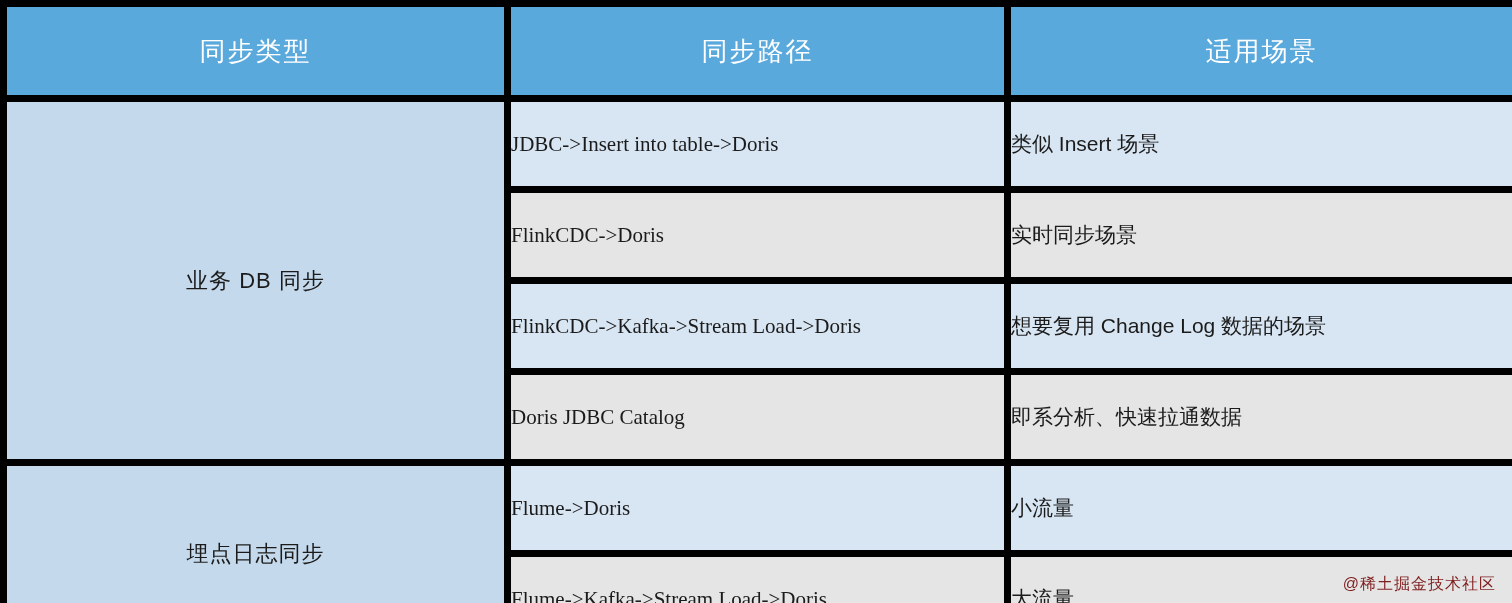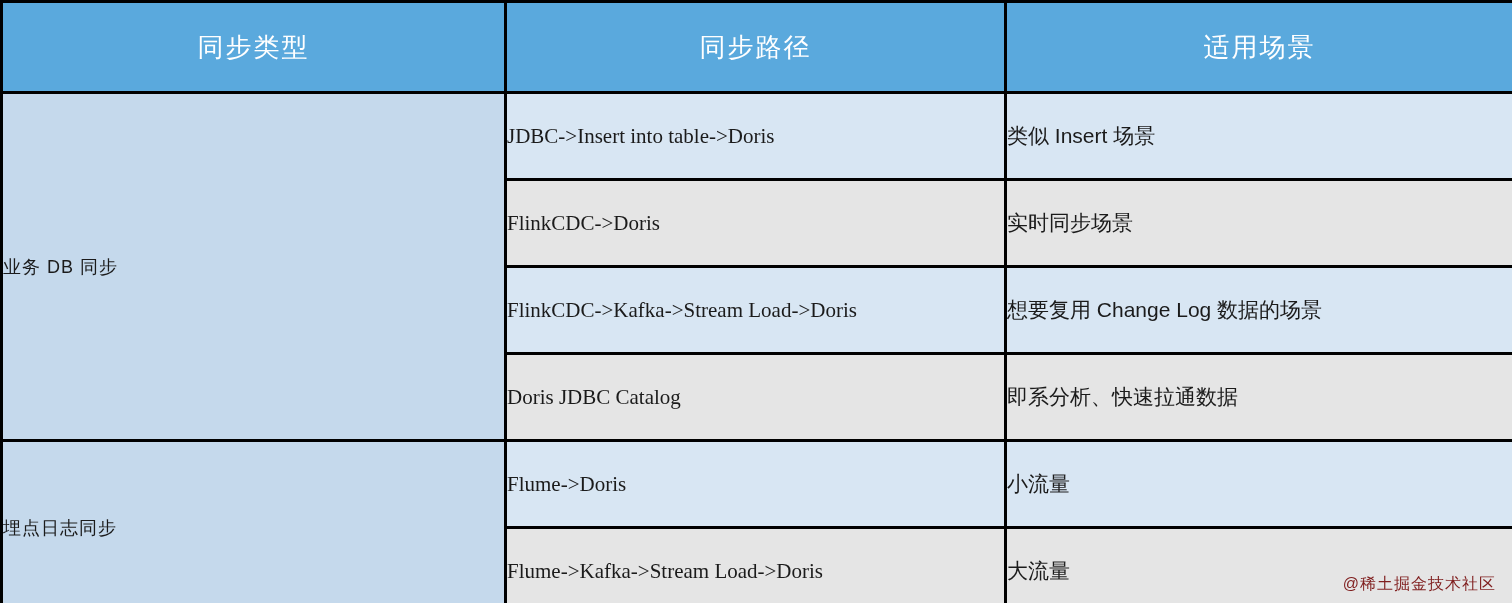--- a/index.html
+++ b/index.html
@@ -14,43 +14,44 @@
     overflow: hidden;
     position: relative;
   }
   table.sync-table {
     border-collapse: collapse;
     width: 1512px;
     table-layout: fixed;
   }
   table.sync-table th,
   table.sync-table td {
-    border: 3px solid #000000;
+    border: 7px solid #000000;
     padding: 0;
   }
   
   thead th {
     background: #5aa9dd;
     color: #ffffff;
     font-size: 26px;
     font-weight: normal;
     text-align: center;
     height: 88px;
     letter-spacing: 2px;
     font-family: "Liberation Sans", sans-serif;
   }
   col.c1 { width: 504px; }
   col.c2 { width: 500px; }
   col.c3 { width: 508px; }
 
   
   td.category {
     background: #c5d9ec;
+    text-align: center;
     vertical-align: middle;
-    font-size: 18px;
+    font-size: 22px;
     color: #1b1b1b;
     letter-spacing: 1px;
     margin-left: 8px;
   }
   
   td.path, td.scene {
     padding-left: 14px;
     vertical-align: middle;
     height: 84px;
     font-size: 21px;

